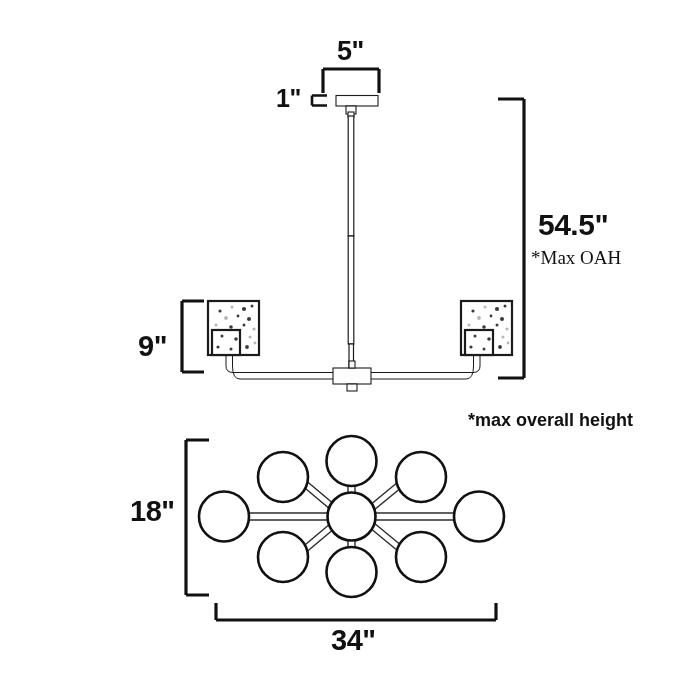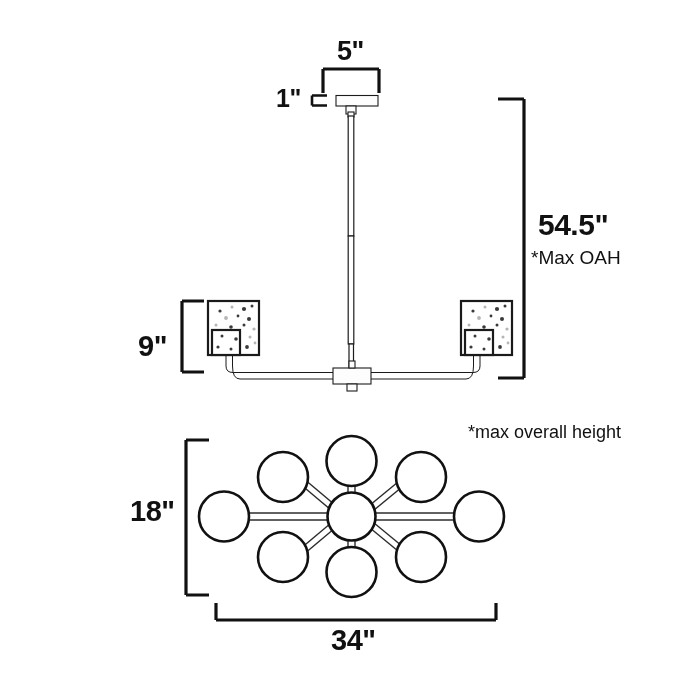--- a/index.html
+++ b/index.html
@@ -81,25 +81,25 @@
 <body>
 
 <div id="spec-sheet">
 
   <div style="position:absolute; left:337px; top:36px; font-size:27px; font-weight:700; letter-spacing:-0.5px;">5"</div>
 
   <div style="position:absolute; left:276px; top:84px; font-size:25px; font-weight:700; letter-spacing:-0.5px;">1"</div>
 
   <div style="position:absolute; left:538px; top:208px; font-size:30px; font-weight:700; letter-spacing:-0.5px;">54.5"</div>
 
-  <div style="position:absolute; left:531px; top:247px; font-size:19px; font-weight:400;">*Max OAH</div>
+  <div style="position:absolute; left:531px; top:247px; font-size:19px; font-weight:400;font-family:Liberation Serif, serif;">*Max OAH</div>
 
   <div style="position:absolute; left:138px; top:330px; font-size:29px; font-weight:700; letter-spacing:-0.5px;">9"</div>
 
-  <div style="position:absolute; left:468px; top:410px; font-size:18px; font-weight:400;margin-top:12px;">*max overall height</div>
+  <div style="position:absolute; left:468px; top:410px; font-size:18px; font-weight:700;">*max overall height</div>
 
   <div style="position:absolute; left:130px; top:495px; font-size:29px; font-weight:700; letter-spacing:-0.5px;">18"</div>
 
   <div style="position:absolute; left:331px; top:624px; font-size:29px; font-weight:700; letter-spacing:-0.5px;">34"</div>
 
   <svg width="700" height="700" viewBox="0 0 700 700" style="position:absolute; left:0; top:0;">
 
     <g>
       <path class="bracket" d="M 323 69 L 323 93 M 323 69 L 379 69 M 379 69 L 379 93"></path>
     </g>

